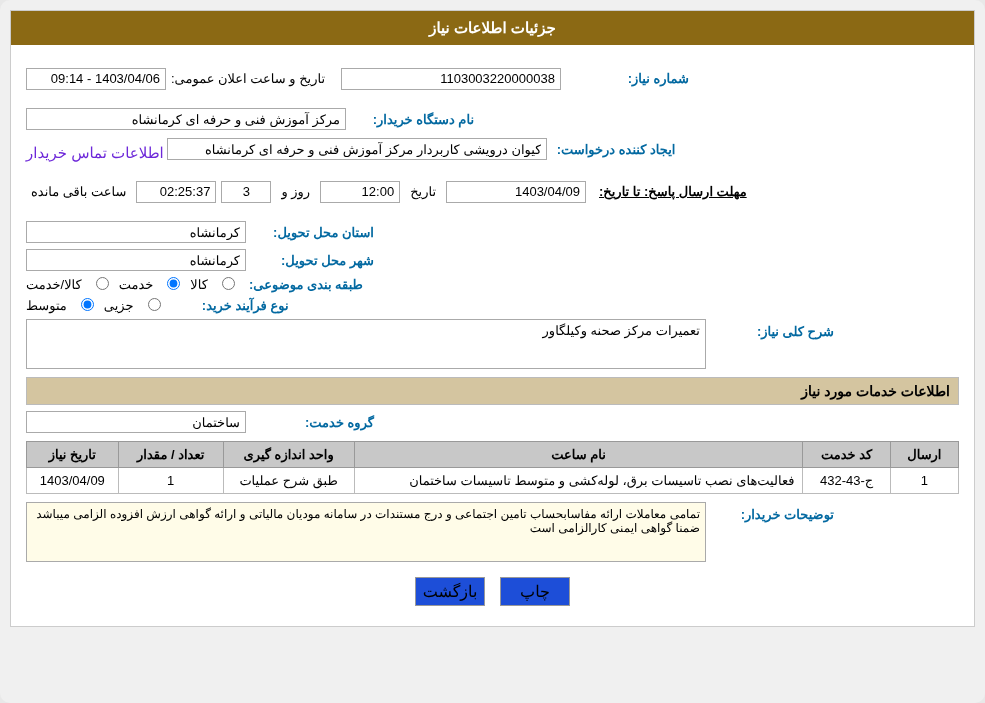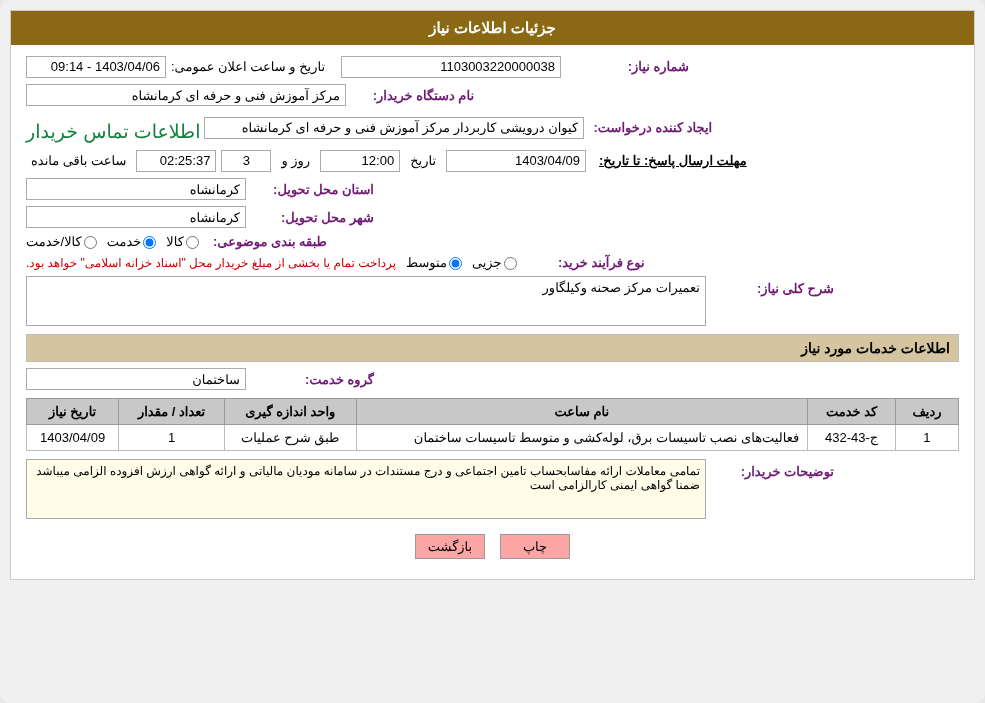--- a/index.html
+++ b/index.html
@@ -35,21 +35,21 @@
     }
     .form-row {
       display: flex;
       align-items: center;
       margin-bottom: 6px;
       flex-direction: row;
       justify-content: flex-end;
     }
     .form-label {
       font-weight: bold;
-      color: #701a75;
+      color: #0369a1;
       white-space: nowrap;
       margin-right: 0;
       margin-left: 8px;
       min-width: 120px;
       text-align: right;
     }
     .form-input {
       border: 1px solid #aaa;
       background: #fff;
       padding: 2px 5px;
@@ -73,59 +73,59 @@
       gap: 5px;
     }
     .date-time-label {
       font-weight: bold;
       margin-left: 8px;
       white-space: nowrap;
       text-decoration: underline;
     }
     .inline-label {
       white-space: nowrap;
-      margin: 4px 5px;
+      margin: 16px 5px;
       font-size: 13px;
     }
 
     .section-header {
       background: #d4c5a0;
       border: 1px solid #bbb;
       padding: 5px 8px;
       font-weight: bold;
       font-size: 14px;
       margin: 8px 0 6px 0;
       text-align: right;
     }
 
     .radio-group {
       display: flex;
       align-items: center;
       gap: 10px;
     }
     .radio-item {
       display: flex;
-      align-items: flex-end;
-      gap: 2px;
+      align-items: flex-start;
+      gap: 14px;
     }
     .radio-item input[type="radio"] {
       margin: 0;
     }
 
     .notice-text {
       color: #cc0000;
       font-size: 12px;
       margin-right: 10px;
     }
 
     .contact-link {
-      color: #15803d;
+      color: #6d28d9;
       text-decoration: none;
       cursor: pointer;
-      font-size: 19px;
+      font-size: 15px;
       margin-top: 8px;
     }
 
     .description-textarea {
       width: 680px;
       height: 50px;
       border: 1px solid #aaa;
       font-family: Tahoma, Arial, sans-serif;
       font-size: 13px;
       direction: rtl;
@@ -183,24 +183,24 @@
 
     .buttons-row {
       display: flex;
       justify-content: center;
       gap: 15px;
       margin: 15px 0 10px 0;
     }
     .btn {
       padding: 4px 2px;
       font-family: Tahoma, Arial, sans-serif;
-      font-size: 13px;
+      font-size: 16px;
       cursor: pointer;
       border: 1px solid #999;
-      background: #fca5a5;
+      background: #1d4ed8;
       min-width: 70px;
     }
 
     .watermark-container {
       position: relative;
     }
   </style>
 </head>
 <body>
 
@@ -277,39 +277,38 @@
         <div class="radio-group">
           <div class="radio-item">
             <input type="radio" name="purchasetype" style="">
             <span>جزیی</span>
           </div>
           <div class="radio-item">
             <input type="radio" name="purchasetype" checked="" style="">
             <span>متوسط</span>
           </div>
         </div>
-        <span class="notice-text">پرداخت تمام یا بخشی از مبلغ خریدار محل "اسناد خزانه اسلامی" خواهد بود.</span>
       </div>
 
       <div class="description-row">
         <span class="form-label" style="padding-top:5px;">شرح کلی نیاز:</span>
         <textarea class="description-textarea" style="">تعمیرات مرکز صحنه وکیلگاور</textarea>
       </div>
 
       <div class="section-header">اطلاعات خدمات مورد نیاز</div>
 
       <div class="form-row">
         <span class="form-label">گروه خدمت:</span>
         <input class="form-input input-medium" type="text" readonly="" value="ساختمان" style="">
       </div>
 
       <table class="service-table">
         <thead>
           <tr>
-            <th>ردیف</th>
+            <th>ارسال</th>
             <th>کد خدمت</th>
             <th>نام ساعت</th>
             <th>واحد اندازه گیری</th>
             <th>تعداد / مقدار</th>
             <th>تاریخ نیاز</th>
           </tr>
         </thead>
         <tbody id="services-tbody">
         <tr>
       <td>1</td>

